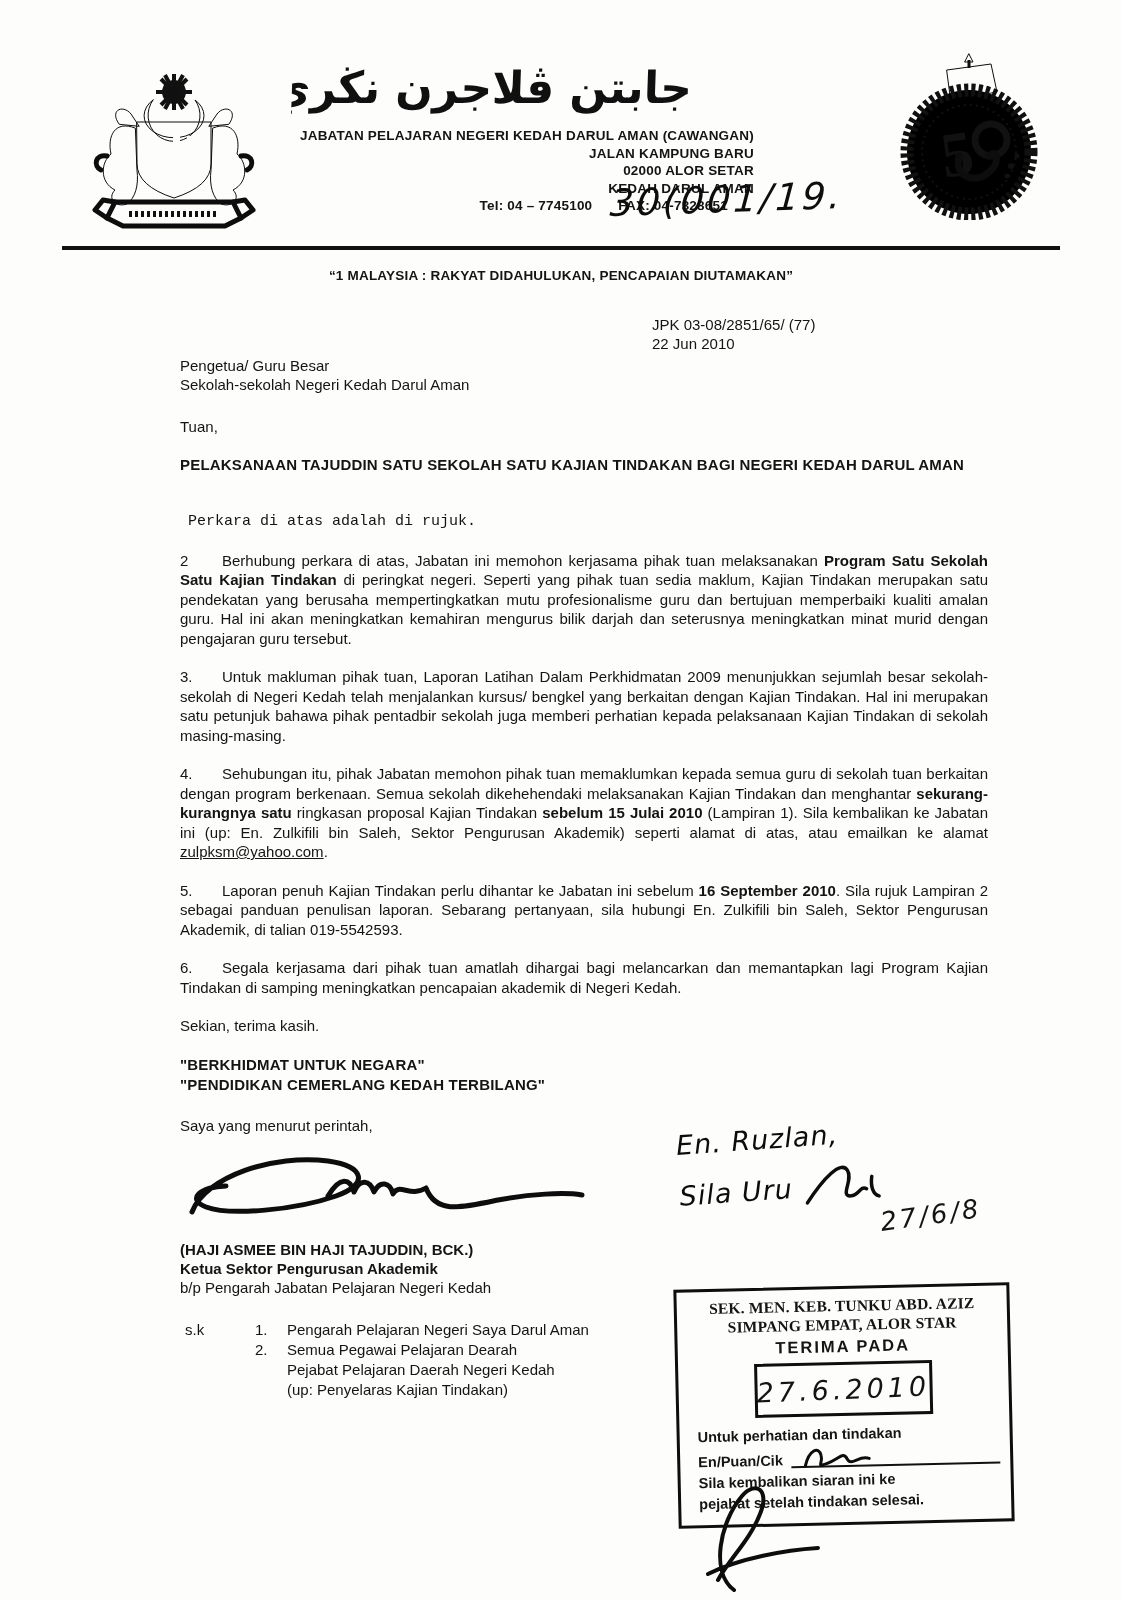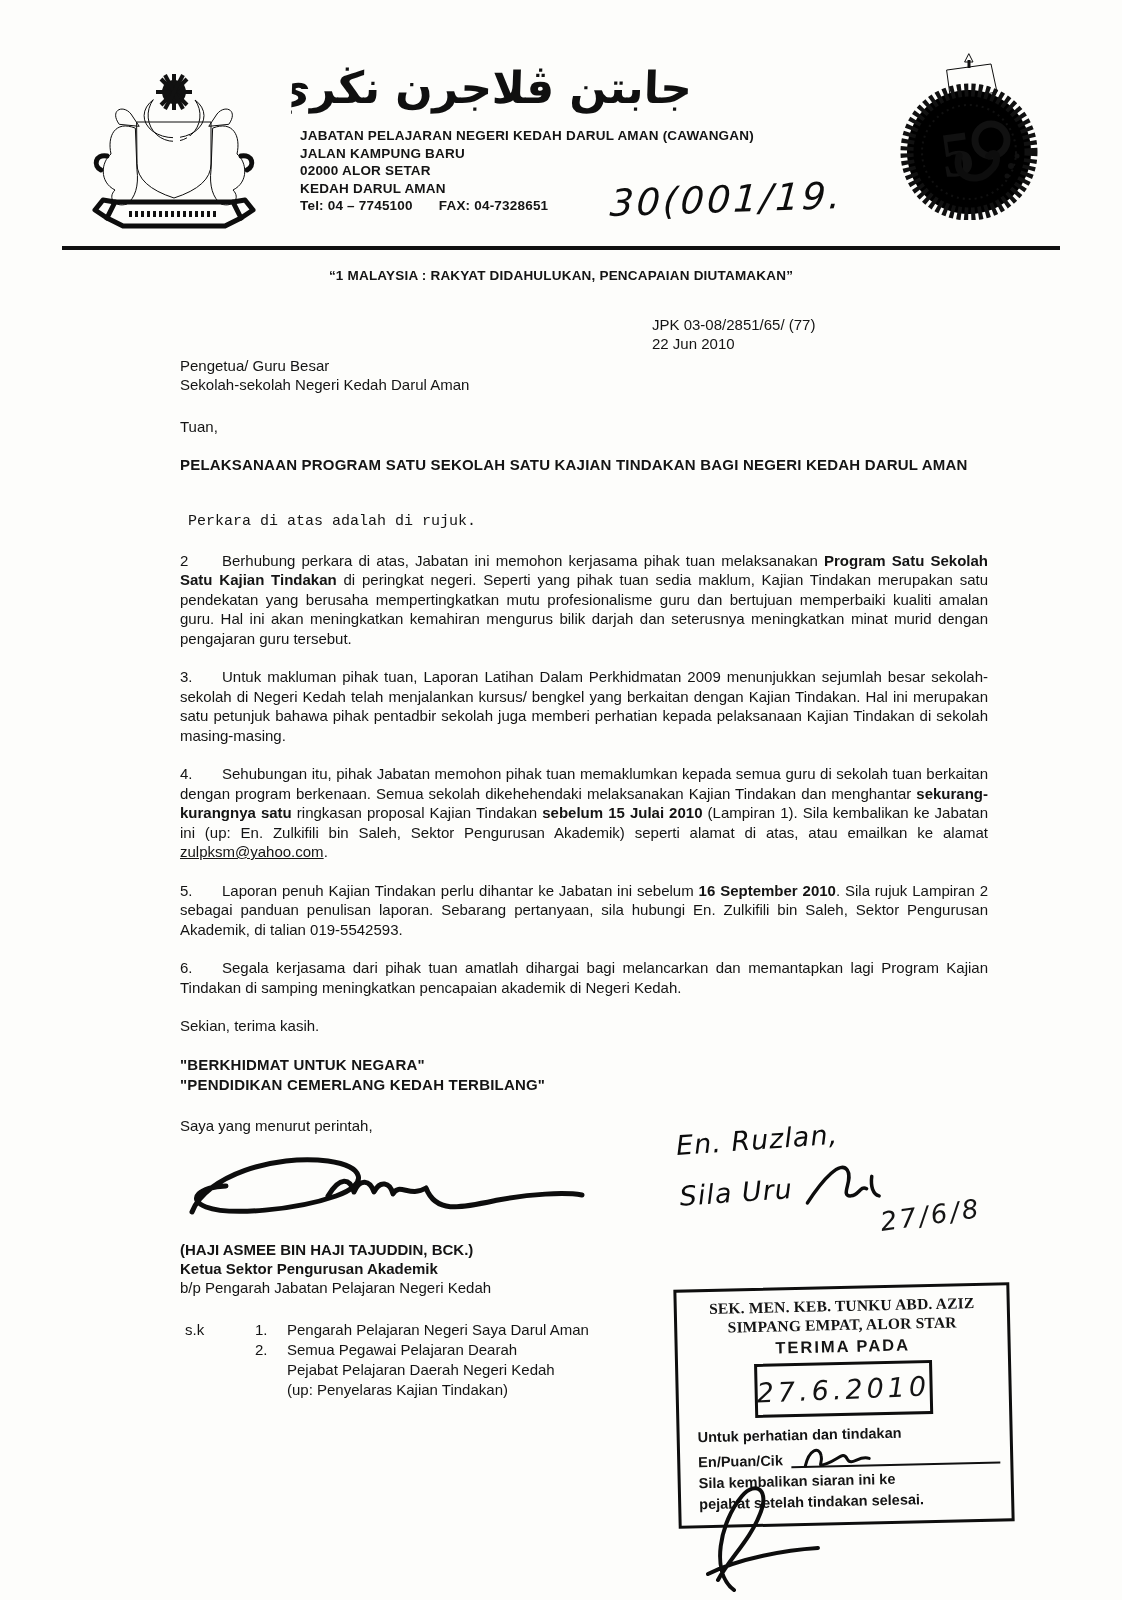--- a/index.html
+++ b/index.html
@@ -16,21 +16,21 @@
   .crest{position:absolute;left:85px;top:70px;width:178px;height:170px;}
   .jawi{
     position:absolute;left:292px;top:52px;width:400px;height:72px;
     direction:rtl;text-align:left;
     font-family:"DejaVu Sans", sans-serif;
     font-size:44px;font-weight:bold;line-height:72px;
     letter-spacing:1px;color:#101010;
     transform:skewX(-2deg);
     white-space:nowrap;overflow:hidden;
   }
-  .lh-text{position:absolute;left:300px;top:127px;font-weight:bold;font-size:13.5px;line-height:17.5px;letter-spacing:.2px;}
+  .lh-text{position:absolute;left:300px;top:127px;font-weight:bold;font-size:13.5px;line-height:17.5px;letter-spacing:.2px;text-align:right;}
   .lh-contact span{margin-right:26px;}
   .fileno{
     position:absolute;left:610px;top:178px;
     font-family:"DejaVu Sans", sans-serif;
     font-style:italic;font-size:37px;letter-spacing:3px;
     transform:rotate(-2deg) skewX(-6deg);
     color:#0d0d0d;white-space:nowrap;
   }
   .logo50{position:absolute;left:893px;top:52px;width:152px;height:168px;}
   .rule{position:absolute;left:62px;top:246px;width:998px;height:4px;background:#111;}
@@ -175,21 +175,21 @@
     <div>JPK 03-08/2851/65/ (77)</div>
     <div>22 Jun 2010</div>
   </div>
 
   <div class="recipient">
     <div>Pengetua/ Guru Besar</div>
     <div>Sekolah-sekolah Negeri Kedah Darul Aman</div>
   </div>
   <div class="salutation">Tuan,</div>
 
-  <div class="subject">PELAKSANAAN PROGRAM SATU SEKOLAH SATU KAJIAN TINDAKAN BAGI NEGERI KEDAH DARUL AMAN</div>
+  <div class="subject">PELAKSANAAN TAJUDDIN SATU SEKOLAH SATU KAJIAN TINDAKAN BAGI NEGERI KEDAH DARUL AMAN</div>
 
   <div class="body-col">
     <div class="intro">Perkara di atas adalah di rujuk.</div>
     <div>
         <div class="para"><span class="pnum">2</span><span>Berhubung perkara di atas, Jabatan ini memohon kerjasama pihak tuan melaksanakan </span><span class="b">Program Satu Sekolah Satu Kajian Tindakan</span><span> di peringkat negeri. Seperti yang pihak tuan sedia maklum, Kajian Tindakan merupakan satu pendekatan yang berusaha mempertingkatkan mutu profesionalisme guru dan bertujuan memperbaiki kualiti amalan guru. Hal ini akan meningkatkan kemahiran mengurus bilik darjah dan seterusnya meningkatkan minat murid dengan pengajaran guru tersebut.</span></div>
         <div class="para"><span class="pnum">3.</span><span>Untuk makluman pihak tuan, Laporan Latihan Dalam Perkhidmatan 2009 menunjukkan sejumlah besar sekolah-sekolah di Negeri Kedah telah menjalankan kursus/ bengkel yang berkaitan dengan Kajian Tindakan. Hal ini merupakan satu petunjuk bahawa pihak pentadbir sekolah juga memberi perhatian kepada pelaksanaan Kajian Tindakan di sekolah masing-masing.</span></div>
         <div class="para"><span class="pnum">4.</span><span>Sehubungan itu, pihak Jabatan memohon pihak tuan memaklumkan kepada semua guru di sekolah tuan berkaitan dengan program berkenaan. Semua sekolah dikehehendaki melaksanakan Kajian Tindakan dan menghantar </span><span class="b">sekurang-kurangnya satu</span><span> ringkasan proposal Kajian Tindakan </span><span class="b">sebelum 15 Julai 2010</span><span> (Lampiran 1). Sila kembalikan ke Jabatan ini (up: En. Zulkifili bin Saleh, Sektor Pengurusan Akademik) seperti alamat di atas, atau emailkan ke alamat </span><span class="u">zulpksm@yahoo.com</span><span>.</span></div>
         <div class="para"><span class="pnum">5.</span><span>Laporan penuh Kajian Tindakan perlu dihantar ke Jabatan ini sebelum </span><span class="b">16 September 2010</span><span>. Sila rujuk Lampiran 2 sebagai panduan penulisan laporan. Sebarang pertanyaan, sila hubungi En. Zulkifili bin Saleh, Sektor Pengurusan Akademik, di talian 019-5542593.</span></div>
         <div class="para"><span class="pnum">6.</span><span>Segala kerjasama dari pihak tuan amatlah dihargai bagi melancarkan dan memantapkan lagi Program Kajian Tindakan di samping meningkatkan pencapaian akademik di Negeri Kedah.</span></div>
       </div>

